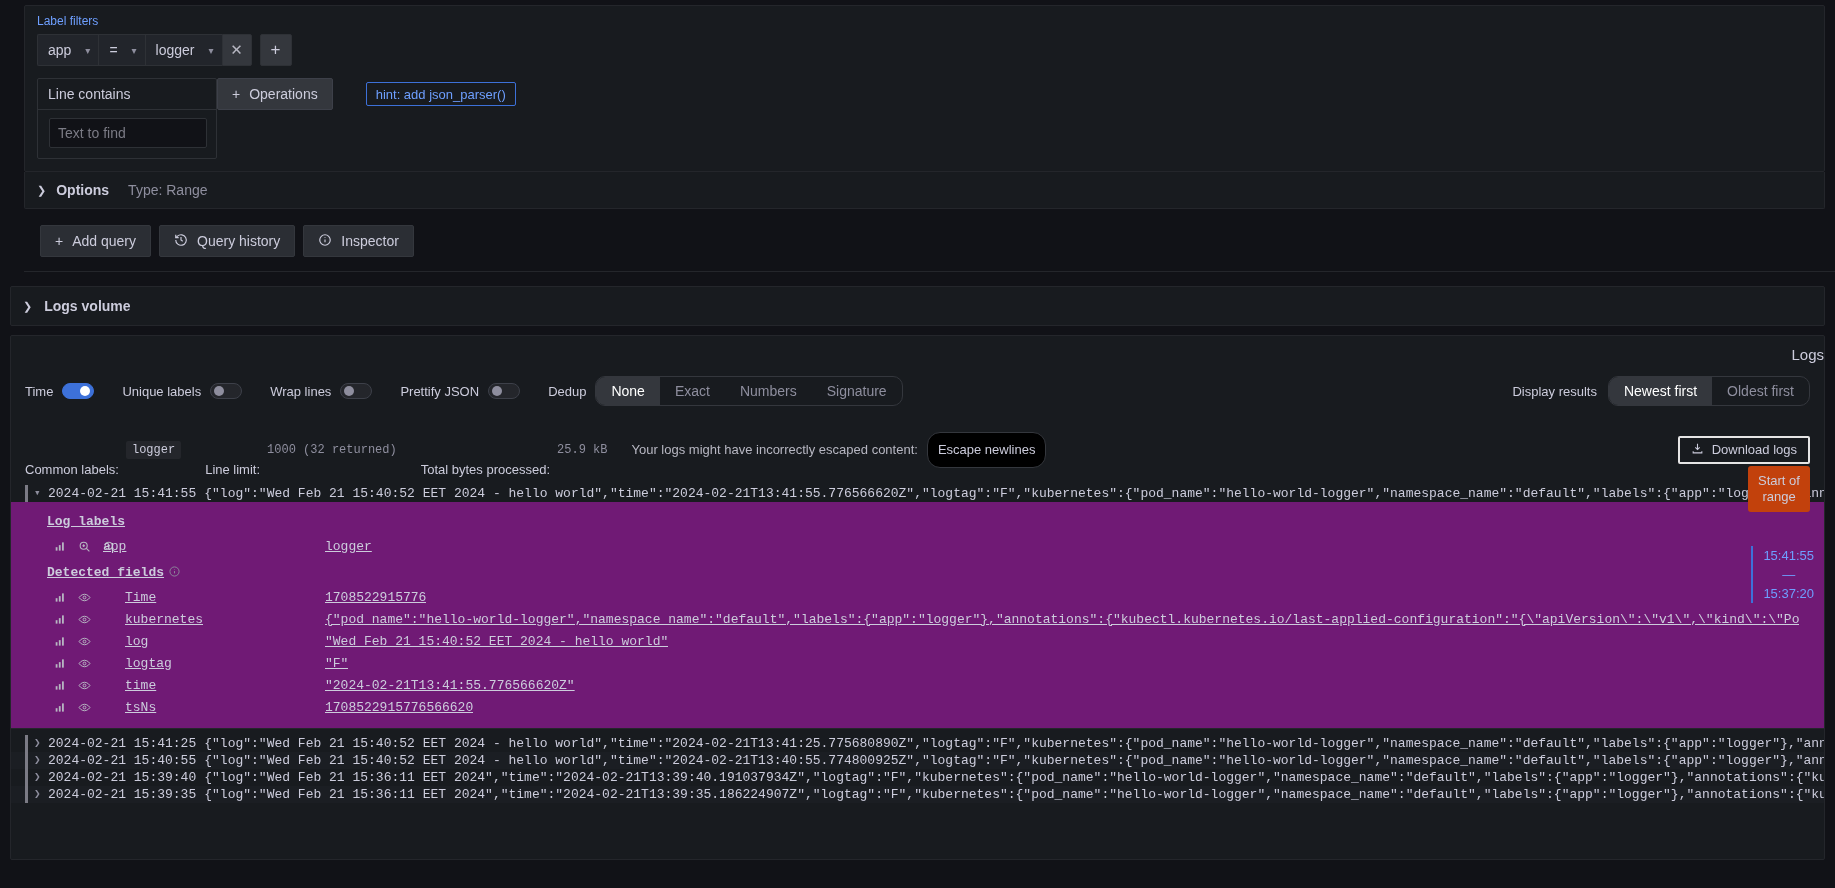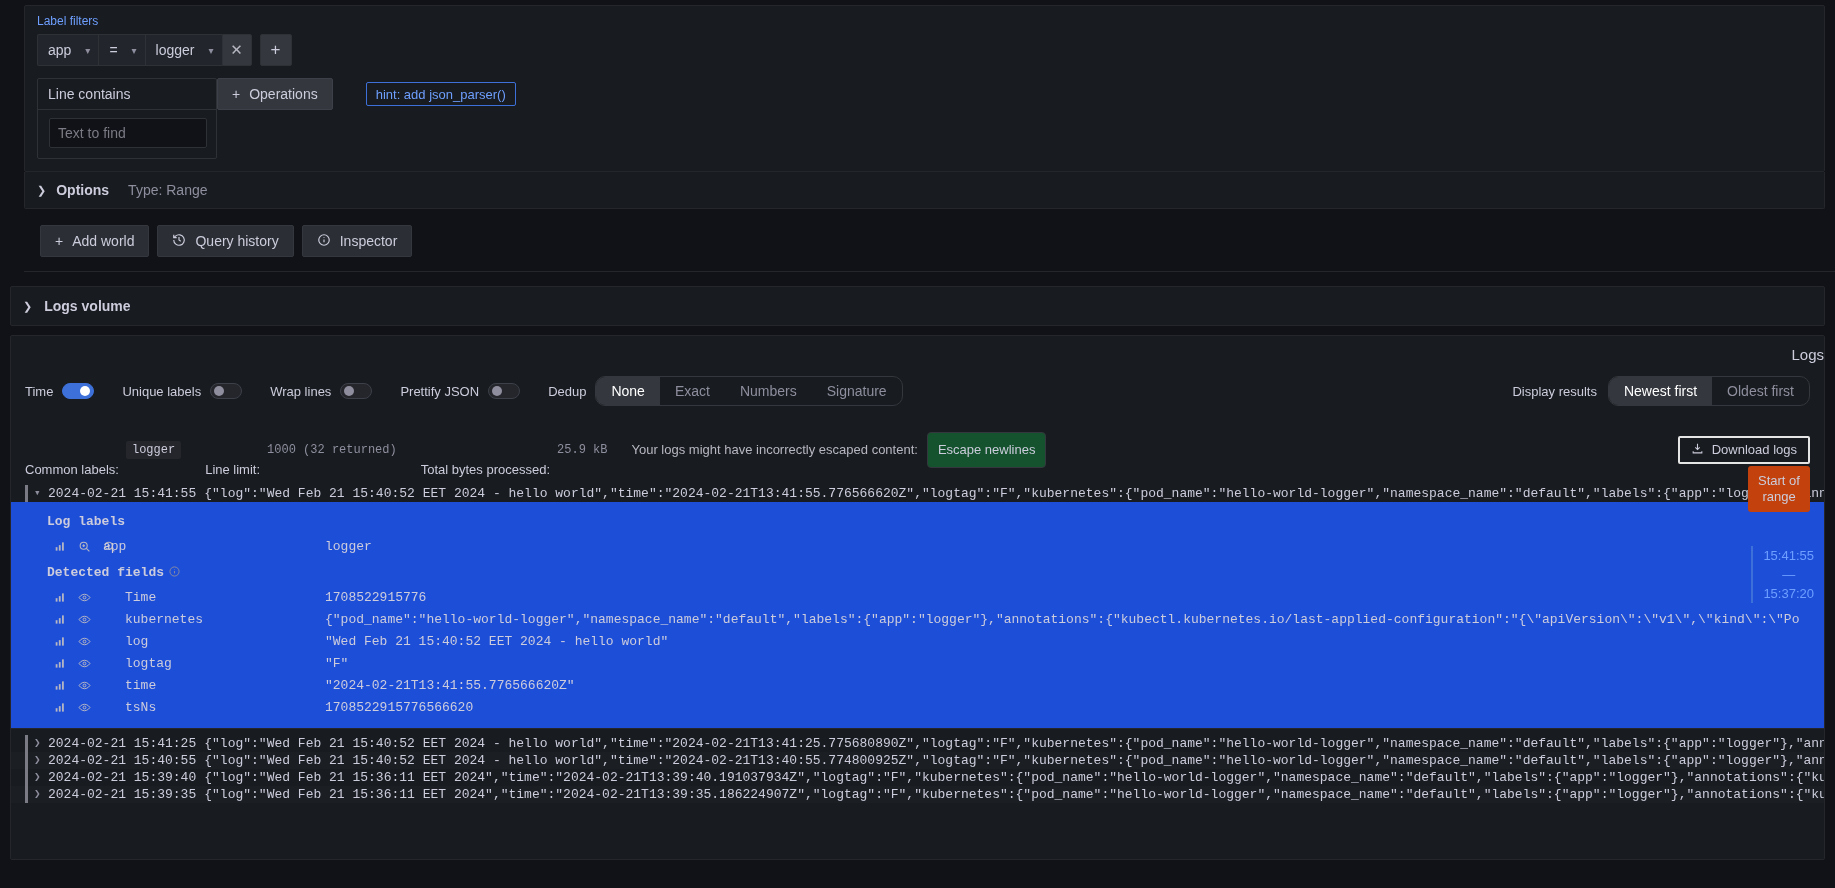--- a/index.html
+++ b/index.html
@@ -210,21 +210,21 @@
   .meta-row .k { color: #ccccdc; font-weight: 500; margin-top: 40px; }
   .meta-chip {
     background: #24262b; border-radius: 2px;
     padding: 2px 6px; margin-left: 7px;
     font-family: "Liberation Mono", monospace;
     font-size: 12px; color: #ccccdc;
   }
   .meta-seg { margin-right: 24px; display: flex; align-items: center; }
   .meta-val { font-family: "Liberation Mono", monospace; color: #8e8e9e; margin-left: 7px; font-size: 12px; }
   .escape-btn {
-    background: #14532d; border: 1px solid #34373d; border-radius: 4px;
+    background: #000000; border: 1px solid #34373d; border-radius: 13px;
     height: 26px; padding: 17px 10px; margin-left: 9px;
     color: #ccccdc; font-size: 13px; font-weight: 500;
     display: inline-flex; align-items: center; cursor: pointer;
   }
   .dl-btn {
     background: transparent; border: 2px solid #e5e5e5; border-radius: 2px;
     height: 28px; padding: 0 11px;
     color: #ccccdc; font-size: 13px; font-weight: 500;
     display: inline-flex; align-items: center; gap: 8px; cursor: pointer;
   }
@@ -242,26 +242,27 @@
     overflow: hidden;
     height: 17px;
   }
   .log-row.alt { background: #1b1e23; }
   .lvl-bar { width: 3px; height: 17px; background: #7b7b85; flex: 0 0 3px; margin-right: 6px; }
   .caret-cell { width: 14px; color: #8e8e9e; flex: 0 0 14px; text-align: left; font-size: 11px; }
   .ts { color: #ccccdc; margin-right: 8px; }
   .ln { color: #ccccdc; }
 
   .detail {
-    background: #1d4ed8;
+    background: #701a75;
     padding: 12px 0 10px 0;
     border-bottom: 1px solid #24262b;
     font-family: "Liberation Mono", monospace;
     font-size: 13px;
     overflow: hidden;
+    text-decoration: underline;
   }
   .detail-h {
     padding: 0 0 6px 36px;
     font-weight: 700; color: #ccccdc; font-size: 13px;
     display: flex; align-items: center; gap: 5px;
   }
   .detail-h .info { font-size: 11px; color: #8e8e9e; }
   .f-row { display: flex; align-items: center; height: 22px; white-space: nowrap; }
   .f-icons { display: flex; align-items: center; gap: 12px; padding-left: 44px; width: 92px; flex: 0 0 92px; }
   .ico { color: #b7b7c2; cursor: pointer; display: inline-flex; line-height: 0; }
@@ -333,21 +334,21 @@
 
   <div class="options-bar">
     <span class="caret">❯</span>
     <span class="title">Options</span>
     <span class="meta">Type: Range</span>
   </div>
 
   <div class="action-row">
     <div class="act-btn">
       <span>+</span>
-      <span>Add world</span>
+      <span>Add query</span>
     </div>
     <div class="act-btn">
       <span>
         <svg width="14" height="14" viewBox="0 0 24 24" fill="none" stroke="#ccccdc" stroke-width="2">
           <path d="M3 12a9 9 0 1 0 3-6.7L3 8"></path>
             <path d="M3 3v5h5"></path>
             <path d="M12 7v5l3 2"></path>
         </svg>
       </span>
       <span>Query history</span>

